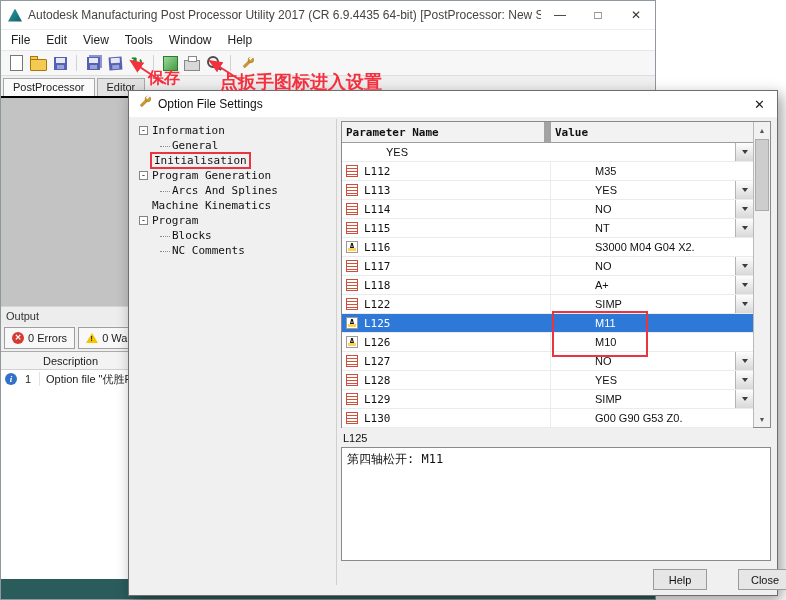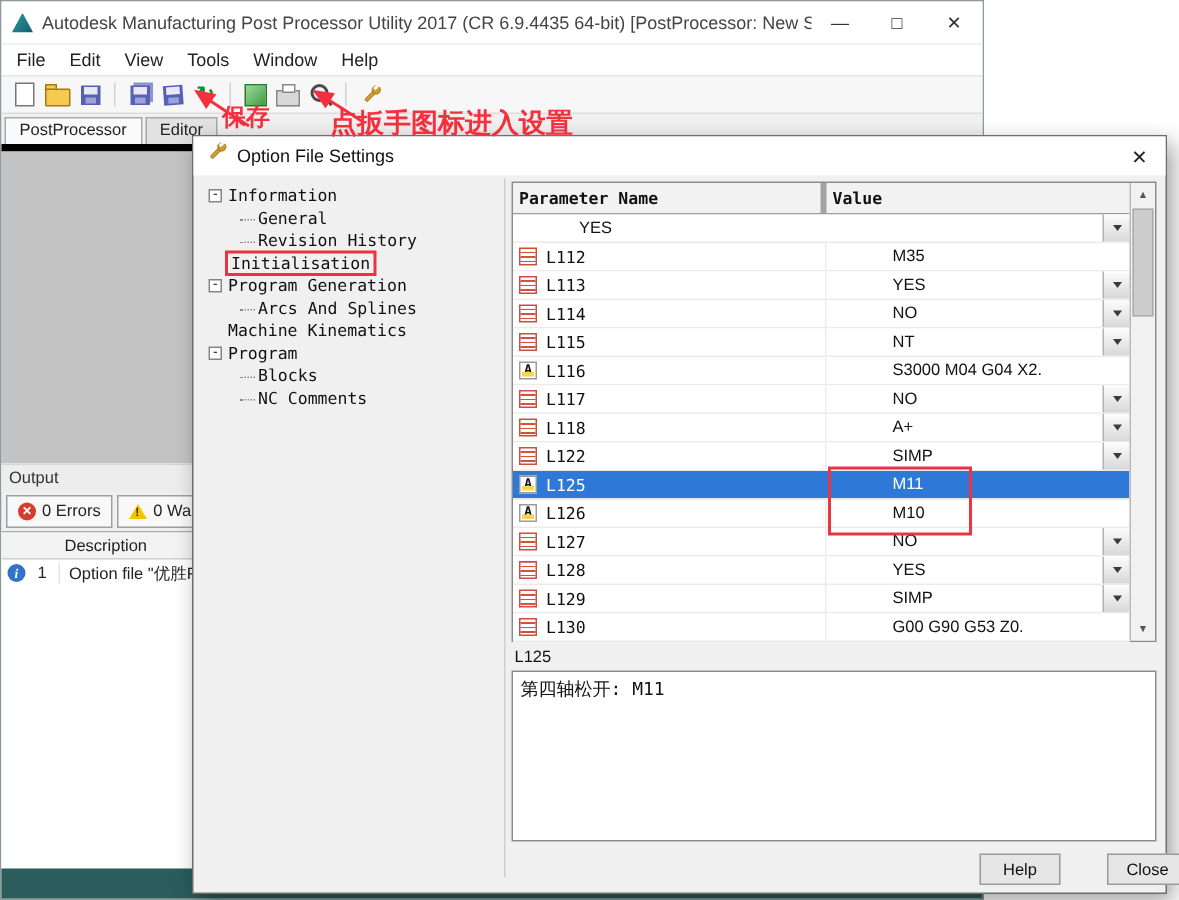--- a/index.html
+++ b/index.html
@@ -38,21 +38,21 @@
                   bottom:1px;left:3px;right:3px;height:4px;background:#9aa2d8;}
   .icon-save-all{box-shadow:2px -2px 0 0 #8d95cf;}
   .icon-save-edit{transform:rotate(-4deg);}
   .icon-refresh{color:#0f8f2a;font-size:15px;font-weight:bold;line-height:1;font-family:"DejaVu Sans",sans-serif;}
   .icon-export{width:13px;height:13px;background:linear-gradient(135deg,#9fd89f,#3f9e3f);border:1px solid #2c7a2c;}
   .icon-print{width:14px;height:9px;background:#d8d8d8;border:1px solid #888;margin-top:5px;position:relative;}
   .icon-print::before{content:"";position:absolute;top:-5px;left:3px;width:7px;height:4px;background:#fff;border:1px solid #888;}
   .icon-search{width:8px;height:8px;border:2px solid #4a4a4a;border-radius:50%;position:relative;margin:-3px 3px 0 0;}
   .icon-search::after{content:"";position:absolute;width:6px;height:2px;background:#4a4a4a;
                   transform:rotate(45deg);right:-5px;bottom:-3px;}
-  .tabrow{height:20px;display:flex;align-items:flex-end;background:#f0f0f0;border-bottom:5px solid #000000;
+  .tabrow{height:20px;display:flex;align-items:flex-end;background:#f0f0f0;border-bottom:2px solid #000000;
           padding-left:2px;flex:none;}
   .tab{font-size:11px;padding:2px 9px 3px;border:1px solid #a9a9a9;border-bottom:none;background:#e2e2e2;
        margin-right:2px;color:#222;}
   .tab.active{background:#fafafa;}
   .content-gray{height:208px;background:#c3c3c3;flex:none;}
   .output-panel{flex:1;display:flex;flex-direction:column;background:#f0f0f0;min-height:0;}
   .output-title{height:18px;font-size:11px;color:#333;display:flex;align-items:center;padding-left:5px;
                 background:#ededed;border-top:1px solid #d5d5d5;flex:none;}
   .output-tabs{height:26px;display:flex;align-items:center;gap:3px;padding-left:3px;flex:none;}
   .otab{display:inline-flex;align-items:center;gap:4px;padding:2px 7px;border:1px solid #9f9f9f;
@@ -94,21 +94,21 @@
   .tree-item.lvl1 .tlabel{margin-left:13px;position:relative;}
   .tree-item.lvl1 .tlabel::before{content:"";position:absolute;left:-12px;top:7px;width:10px;
             border-top:1px dotted #8a8a8a;}
   .tree-item.boxed .tlabel{outline:2px solid #ea3540;padding:0 2px;}
   .dlg-split{position:absolute;left:207px;top:28px;bottom:10px;width:1px;background:#cfcfcf;}
 
   .ptable{position:absolute;left:212px;top:30px;width:430px;height:307px;border:1px solid #8a8a8a;
           box-sizing:border-box;background:#fff;}
   .phead{display:flex;height:20px;background:#f2f2f2;border-bottom:1px solid #9d9d9d;margin-right:17px;}
   .hcell{font:bold 11px "DejaVu Sans Mono",monospace;display:flex;align-items:center;padding-left:4px;color:#111;}
-  .hcell.name{width:209px;border-right:4px solid #a3a3a3;box-sizing:border-box;}
+  .hcell.name{width:209px;border-right:7px solid #a3a3a3;box-sizing:border-box;}
   .hcell.value{flex:1;}
   .pbody{margin-right:17px;}
   .prow{display:flex;height:19px;border-bottom:1px solid #ebebeb;background:#fff;box-sizing:border-box;}
   .pcell.name{width:209px;display:flex;align-items:center;border-right:1px solid #ebebeb;box-sizing:border-box;}
   .p-icon{width:12px;height:12px;margin:0 6px 0 4px;border:1px solid #9b9b9b;background:#fff;
           display:inline-flex;align-items:center;justify-content:center;
           font:bold 9px "DejaVu Sans Mono",monospace;color:#111;flex:none;position:relative;box-sizing:border-box;}
   .p-icon.param-red{border-color:#c94f3f;background:repeating-linear-gradient(180deg,#fff 0 2px,#d2523e 2px 3px);}
   .p-icon.param-a::after{content:"";position:absolute;left:1px;right:1px;bottom:1px;height:3px;background:#ffd34d;}
   .pname{font:11px "DejaVu Sans Mono",monospace;color:#111;}
@@ -254,23 +254,20 @@
       <span class="dlg-close">✕</span>
     </div>
     <div class="tree">
         <div class="tree-item lvl0">
           <span class="expander">-</span>
           <span class="tlabel">Information</span>
         </div>
         <div class="tree-item lvl1 no-exp">
           <span class="tlabel">General</span>
         </div>
-        <div class="tree-item lvl1 no-exp">
-          <span class="tlabel">Revision History</span>
-        </div>
         <div class="tree-item lvl0 boxed no-exp">
           <span class="tlabel">Initialisation</span>
         </div>
         <div class="tree-item lvl0">
           <span class="expander">-</span>
           <span class="tlabel">Program Generation</span>
         </div>
         <div class="tree-item lvl1 no-exp">
           <span class="tlabel">Arcs And Splines</span>
         </div>

